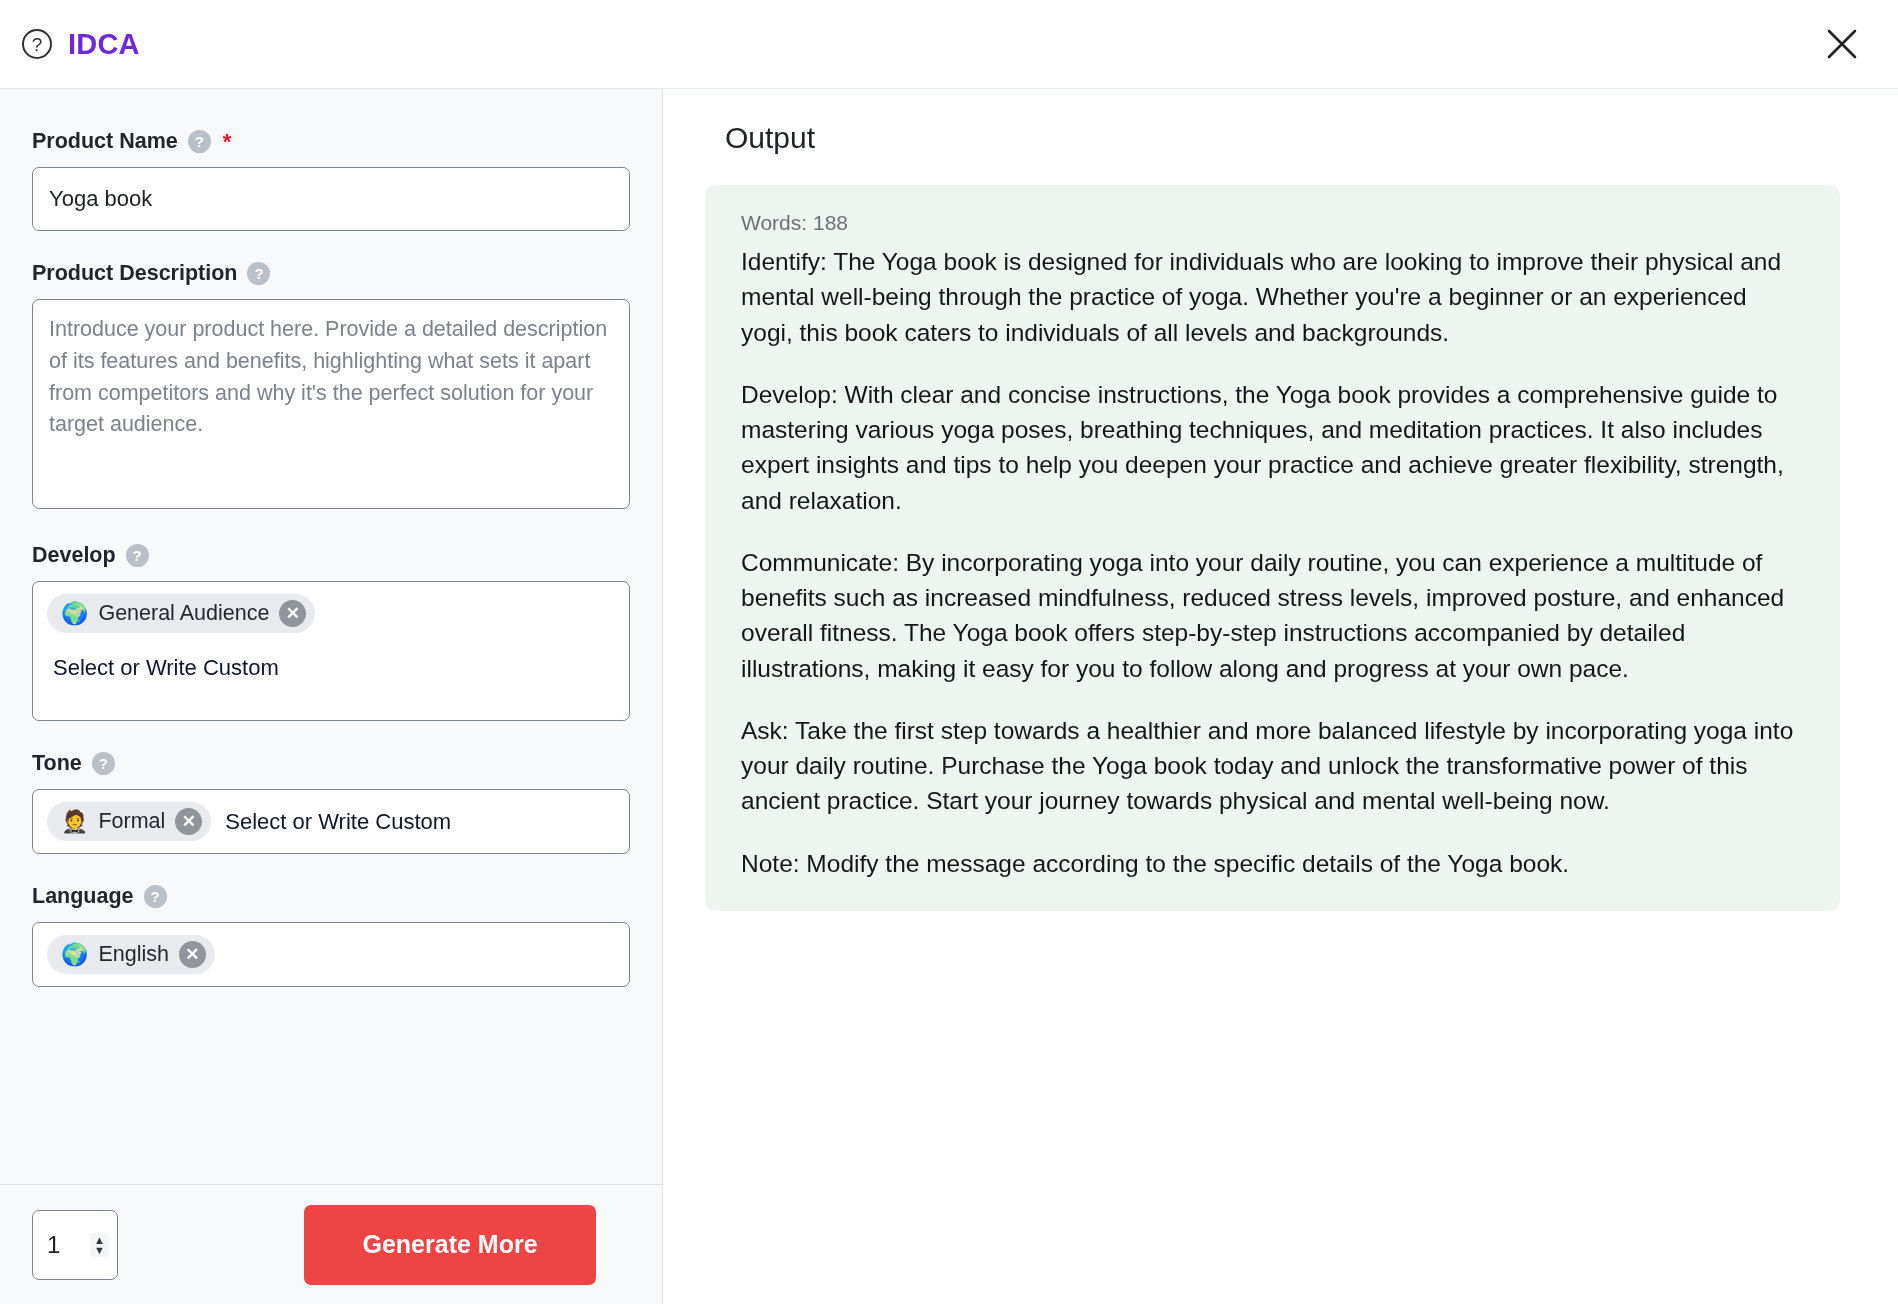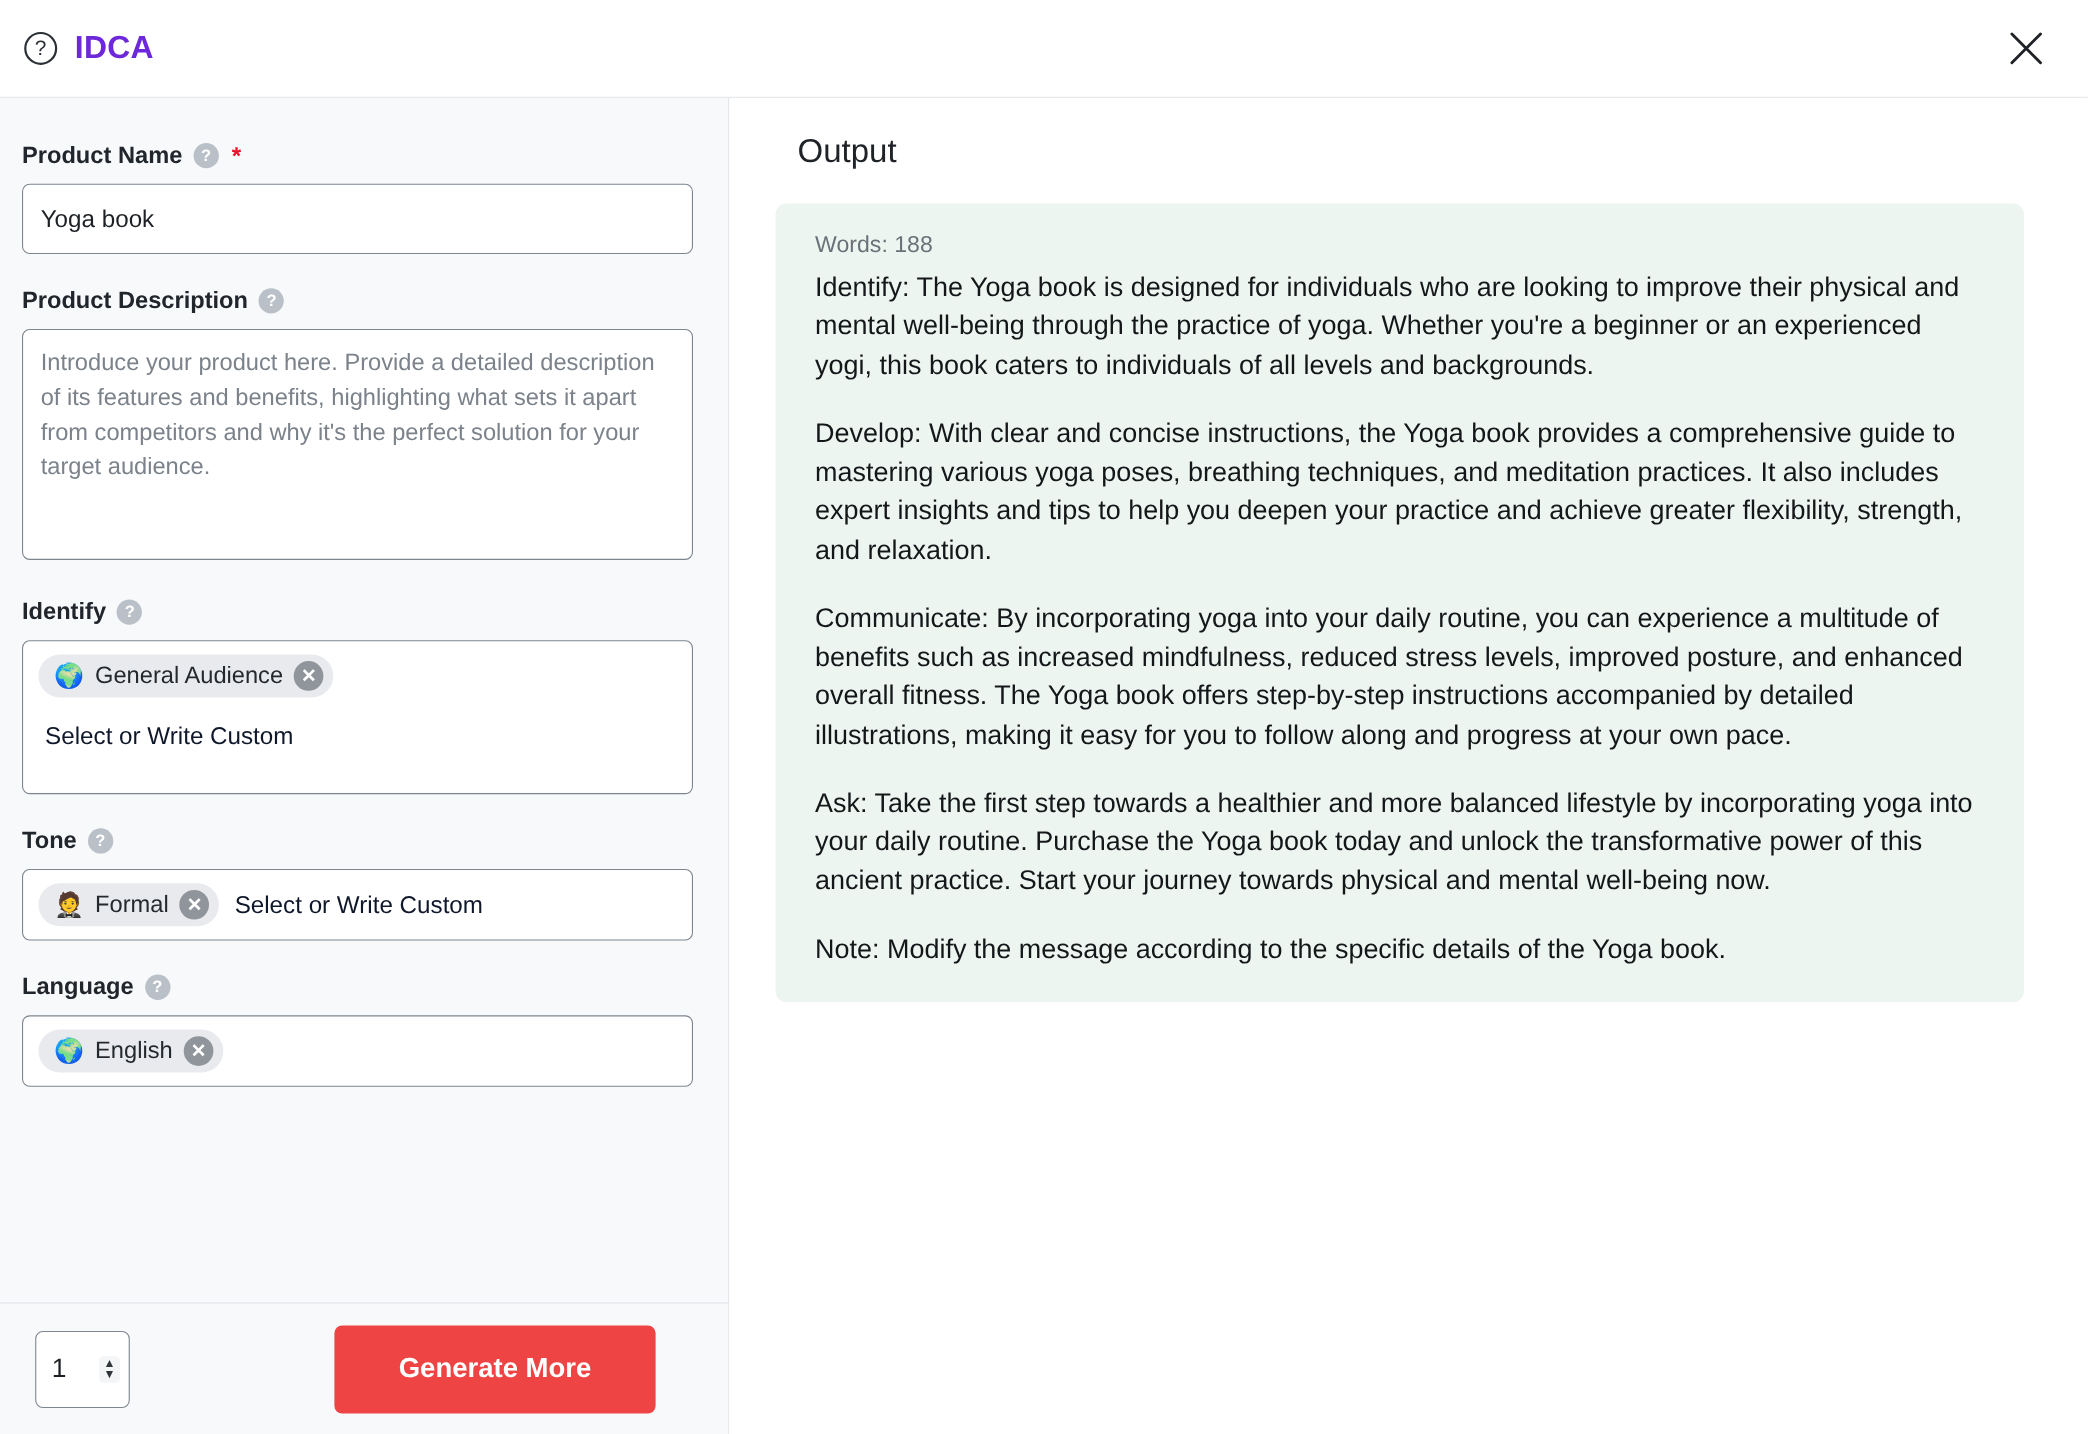--- a/index.html
+++ b/index.html
@@ -59,21 +59,21 @@
     flex: 0 0 663px;
     background: #f8f9fb;
     border-right: 1px solid #dfe3e8;
     display: flex;
     flex-direction: column;
     min-height: 0;
   }
   .form-scroll {
     flex: 1;
     overflow: hidden;
-    padding: 40px 32px 0 20px;
+    padding: 40px 32px 0 32px;
     min-height: 0;
   }
   .field { margin-bottom: 30px; }
   .field-label {
     display: flex;
     align-items: center;
     gap: 10px;
     font-size: 21.5px;
     font-weight: bold;
     color: #21262c;
@@ -286,21 +286,21 @@
         <div class="field">
           <div class="field-label">
             <span>Product Description</span>
             <span class="qmark">?</span>
           </div>
           <textarea class="text-area" placeholder="Introduce your product here. Provide a detailed description of its features and benefits, highlighting what sets it apart from competitors and why it's the perfect solution for your target audience." style=""></textarea>
         </div>
 
         <div class="field">
           <div class="field-label">
-            <span>Identify</span>
+            <span>Develop</span>
             <span class="qmark">?</span>
           </div>
           <div class="chip-box tall">
             <span class="chip">
               <span class="emoji">🌍</span>
               <span>General Audience</span>
               <span class="chip-x">✕</span>
             </span>
             <span class="chip-placeholder row2">Select or Write Custom</span>
           </div>

